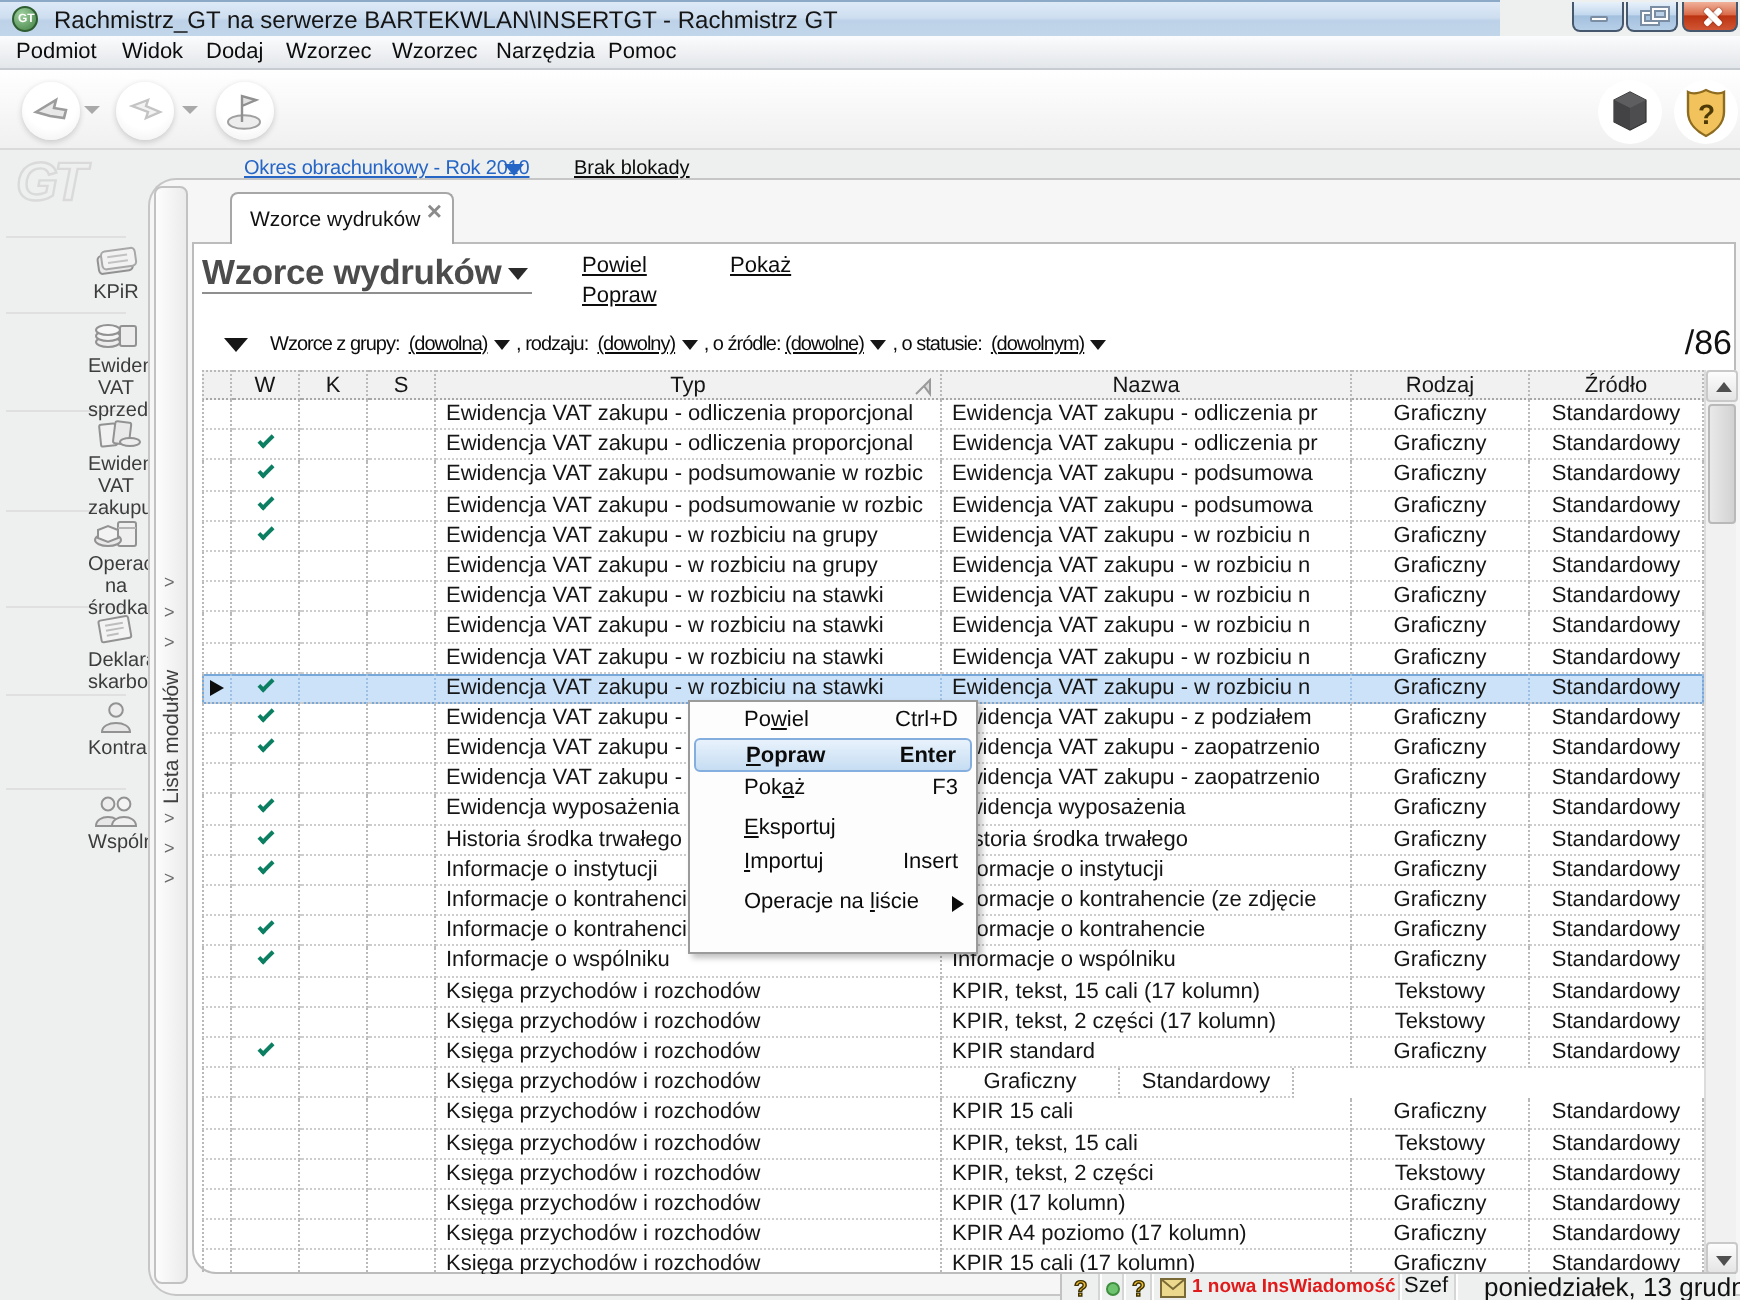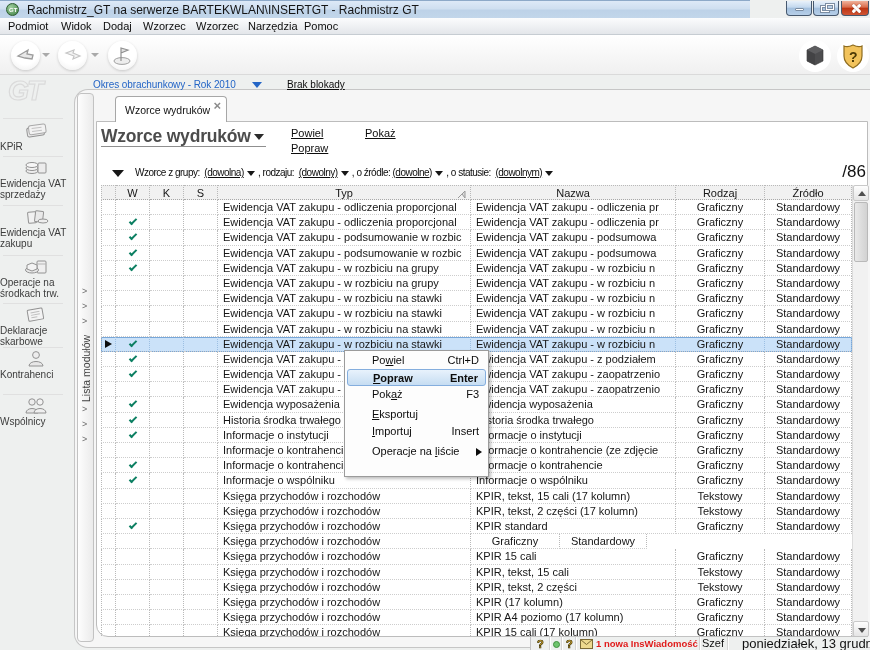--- a/index.html
+++ b/index.html
@@ -28,33 +28,33 @@
 .menubar span{position:absolute;top:2px;font-size:11px;color:#0c0c0c;}
 
 .toolbar{position:absolute;left:0;top:35px;width:870px;height:40px;
  background:linear-gradient(#ffffff,#f0f0f0);border-bottom:1px solid #dadada;}
 .circ{position:absolute;top:6px;width:29px;height:29px;border-radius:50%;
  background:radial-gradient(circle at 50% 35%,#ffffff 55%,#ededed);box-shadow:0 1px 3px rgba(0,0,0,0.18);}
 .caret{position:absolute;width:0;height:0;border-left:4px solid transparent;border-right:4px solid transparent;border-top:4px solid #a9a9a9;}
 
 .gtmark{position:absolute;left:8px;top:76px;font-size:27px;font-weight:bold;font-style:italic;
  color:transparent;-webkit-text-stroke:1.2px #dadada;letter-spacing:-2px;}
-.sbitem{position:absolute;width:72px;text-align:left;font-size:10px;color:#3c3c3c;line-height:11px;}
+.sbitem{position:absolute;width:72px;text-align:center;font-size:10px;color:#3c3c3c;line-height:11px;padding-left:44px;}
 .sbico{display:block;margin:0 auto 2px auto;}
 
 .outerpanel{position:absolute;left:74px;top:89px;width:796px;height:559px;
  background:#f6f6f6;border:1px solid #c6c6c6;border-right:none;border-radius:14px 0 0 14px;}
 .lista{position:absolute;left:77px;top:93px;width:17px;height:549px;
  background:linear-gradient(90deg,#fdfdfd,#ebebeb);border:1px solid #c2c2c2;border-radius:4px;}
 .lista i{position:absolute;left:4px;font-size:9px;font-style:normal;color:#6a6a6a;}
 .listatext{position:absolute;left:2px;top:238px;font-size:10.5px;color:#3f3f3f;
  writing-mode:vertical-rl;transform:rotate(180deg);height:70px;}
 
 .linkrow{position:absolute;left:0;top:79px;width:870px;height:13px;font-size:11px;}
-.bluelink{position:absolute;left:93px;top:0;color:#2465c6;font-size:10px;letter-spacing:-0.1px;}
+.bluelink{position:absolute;left:122px;top:0;color:#2465c6;text-decoration:underline;font-size:10px;letter-spacing:-0.1px;}
 .bcaret{position:absolute;left:252px;top:3px;width:0;height:0;border-left:5px solid transparent;border-right:5px solid transparent;border-top:6px solid #2465c6;}
 .blok{position:absolute;left:287px;top:0;color:#0c0c0c;text-decoration:underline;font-size:10px;}
 
 .tab{position:absolute;left:115px;top:96px;width:112px;height:26px;background:#fff;
  border:1px solid #a7a7a7;border-bottom:none;border-radius:4px 4px 0 0;z-index:3;}
 .tab b{position:absolute;left:9px;top:7px;font-size:10.5px;font-weight:normal;color:#111;}
 .tab .x{position:absolute;right:5px;top:1px;font-size:13px;color:#8b8b8b;font-weight:bold;}
 
 .whitepanel{position:absolute;left:96px;top:121px;width:772px;height:516px;background:#fff;
  border:1px solid #bcbcbc;border-radius:0 0 0 12px;z-index:2;}

